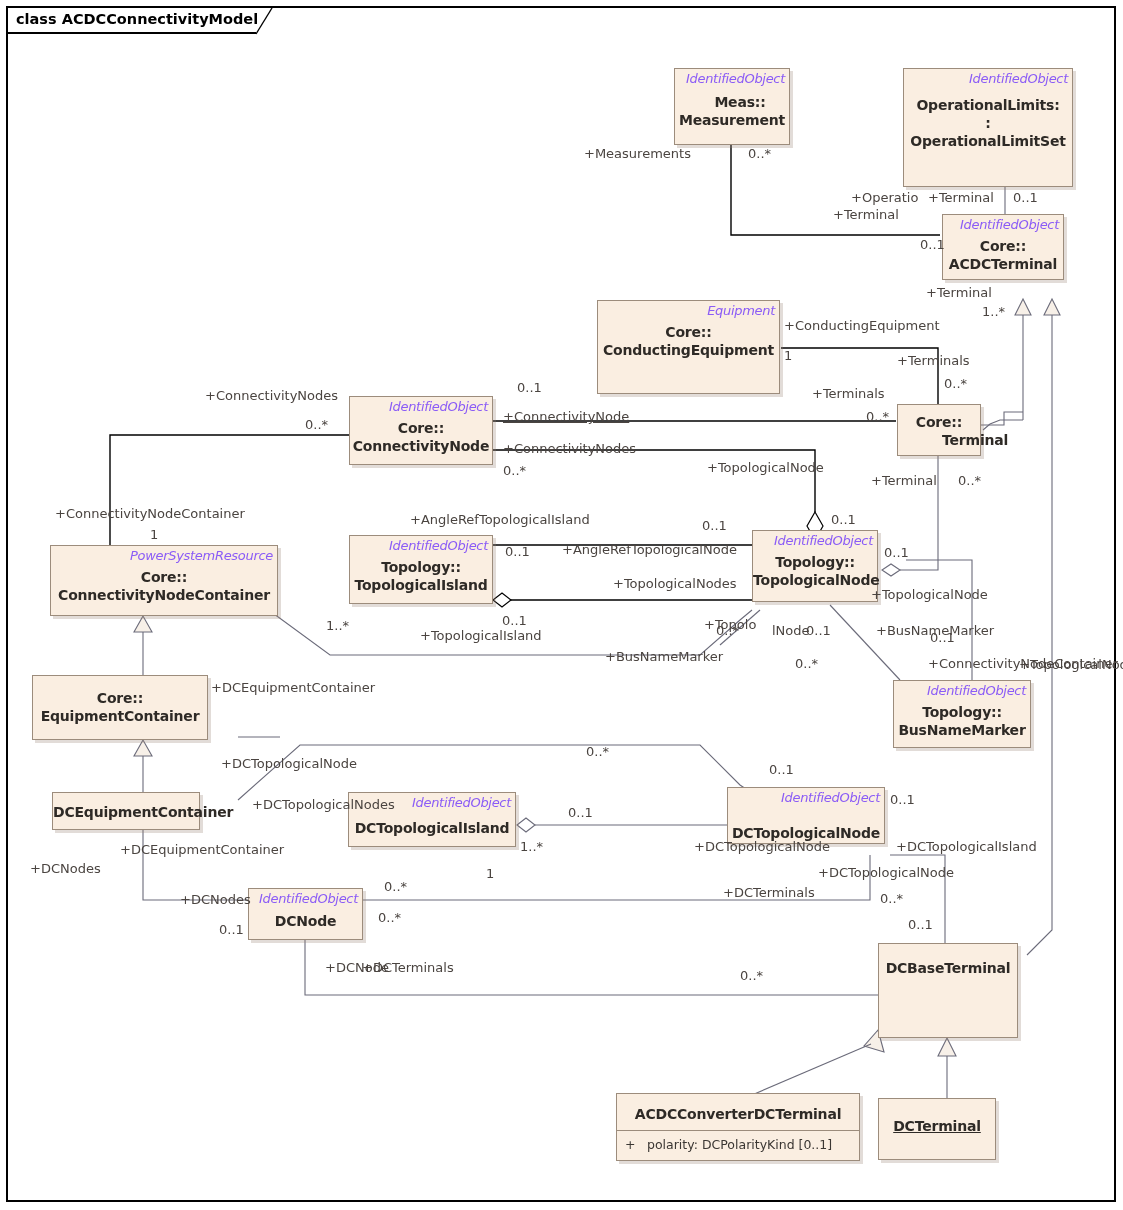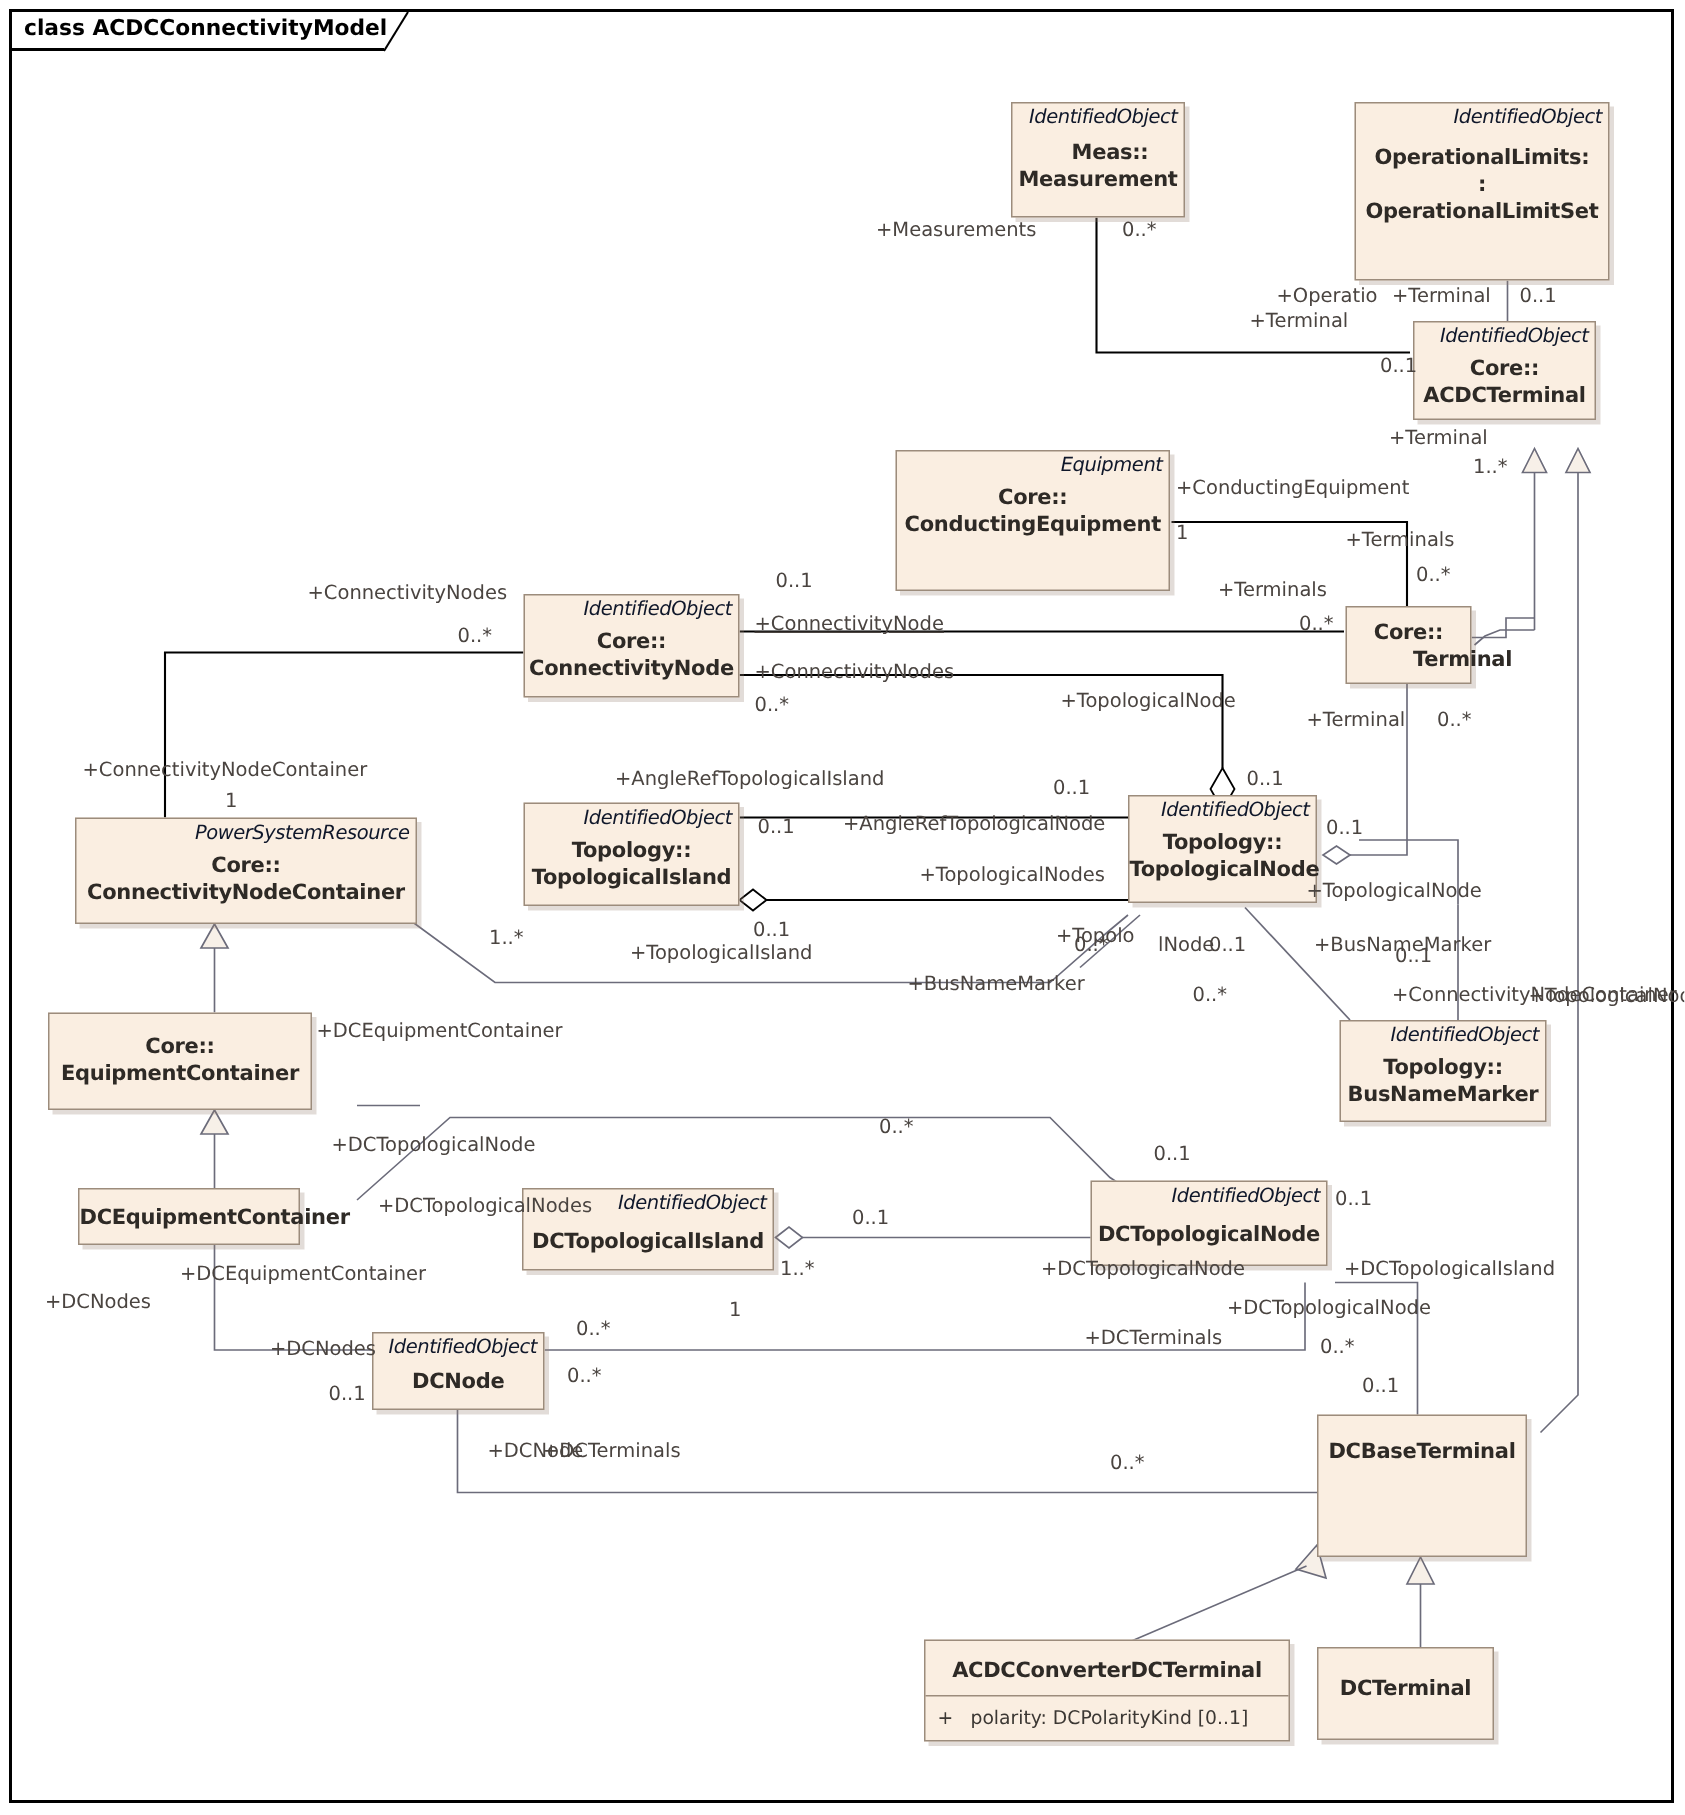--- a/index.html
+++ b/index.html
@@ -9,21 +9,21 @@
   
   .frame{position:absolute;left:6px;top:6px;width:1110px;height:1196px;border:2px solid #000;box-sizing:border-box;}
   .frame-tab{position:absolute;left:6px;top:6px;height:28px;box-sizing:border-box;
              border-left:2px solid #000;border-top:2px solid #000;background:#fff;}
   .frame-tab-label{position:absolute;left:16px;top:11px;font-size:14.5px;font-weight:bold;color:#000;white-space:nowrap;}
   .frame-tab-line{position:absolute;background:#000;}
 
   
   .cls{position:absolute;box-sizing:border-box;border:1px solid #9c8c7c;
        background:#faeee1;box-shadow:3px 3px 0 rgba(150,130,115,.28);}
-  .cls .stereo{position:absolute;right:4px;top:2px;font-style:italic;font-size:13px;color:#0f172a;
+  .cls .stereo{position:absolute;right:4px;top:2px;font-style:italic;font-size:13px;color:#8b5cf6;
                white-space:nowrap;letter-spacing:-.3px;}
   .cls .nm{position:absolute;left:0;right:0;text-align:center;font-weight:bold;font-size:14px;color:#2e2a26;
            line-height:18px;white-space:nowrap;letter-spacing:-.2px;}
   .cls .ns{font-weight:bold;}
   .cls .sep{position:absolute;left:0;right:0;height:1px;background:#9c8c7c;}
   .cls .attr{position:absolute;left:8px;font-size:12.5px;color:#3b3733;white-space:nowrap;}
   .cls .attr .vis{display:inline-block;width:22px;}
 
   
   .lbl{position:absolute;font-size:13px;color:#4a4440;white-space:nowrap;line-height:14px;}
@@ -185,42 +185,42 @@
     <div class="nm" style="top:40px;">BusNameMarker</div>
   </div>
 
   <div class="cls" style="left:348px;top:792px;width:168px;height:55px;">
     <div class="stereo">IdentifiedObject</div>
     <div class="nm" style="top:26px;">DCTopologicalIsland</div>
   </div>
 
   <div class="cls" style="left:727px;top:787px;width:158px;height:57px;">
     <div class="stereo">IdentifiedObject</div>
-    <div class="nm" style="top:26px;">DCTopologicalNode</div>
+    <div class="nm" style="top:36px;">DCTopologicalNode</div>
   </div>
 
   <div class="cls" style="left:248px;top:888px;width:115px;height:52px;">
     <div class="stereo">IdentifiedObject</div>
     <div class="nm" style="top:23px;">DCNode</div>
   </div>
 
   <div class="cls" style="left:878px;top:943px;width:140px;height:95px;">
     <div class="nm" style="top:15px;">DCBaseTerminal</div>
   </div>
 
   <div class="cls" style="left:616px;top:1093px;width:244px;height:68px;">
     <div class="nm" style="top:11px;">ACDCConverterDCTerminal</div>
     <div class="sep" style="top:36px;"></div>
     <div class="attr" style="top:43px;">
       <span class="vis">+</span><span>polarity: DCPolarityKind [0..1]</span>
     </div>
   </div>
 
   <div class="cls" style="left:878px;top:1098px;width:118px;height:62px;">
-    <div class="nm" style="top:18px;">DCTerminal</div>
+    <div class="nm" style="top:18px;text-decoration:underline;">DCTerminal</div>
   </div>
 
   <div class="lbl" style="left:584px;top:147px;">+Measurements</div>
   <div class="mult" style="left:748px;top:147px;">0..*</div>
   <div class="lbl" style="left:851px;top:191px;">+Operatio</div>
   <div class="lbl" style="left:928px;top:191px;">+Terminal</div>
   <div class="mult" style="left:1013px;top:191px;">0..1</div>
   <div class="lbl" style="left:833px;top:208px;">+Terminal</div>
   <div class="mult" style="left:920px;top:238px;">0..1</div>
   <div class="lbl" style="left:926px;top:286px;">+Terminal</div>

